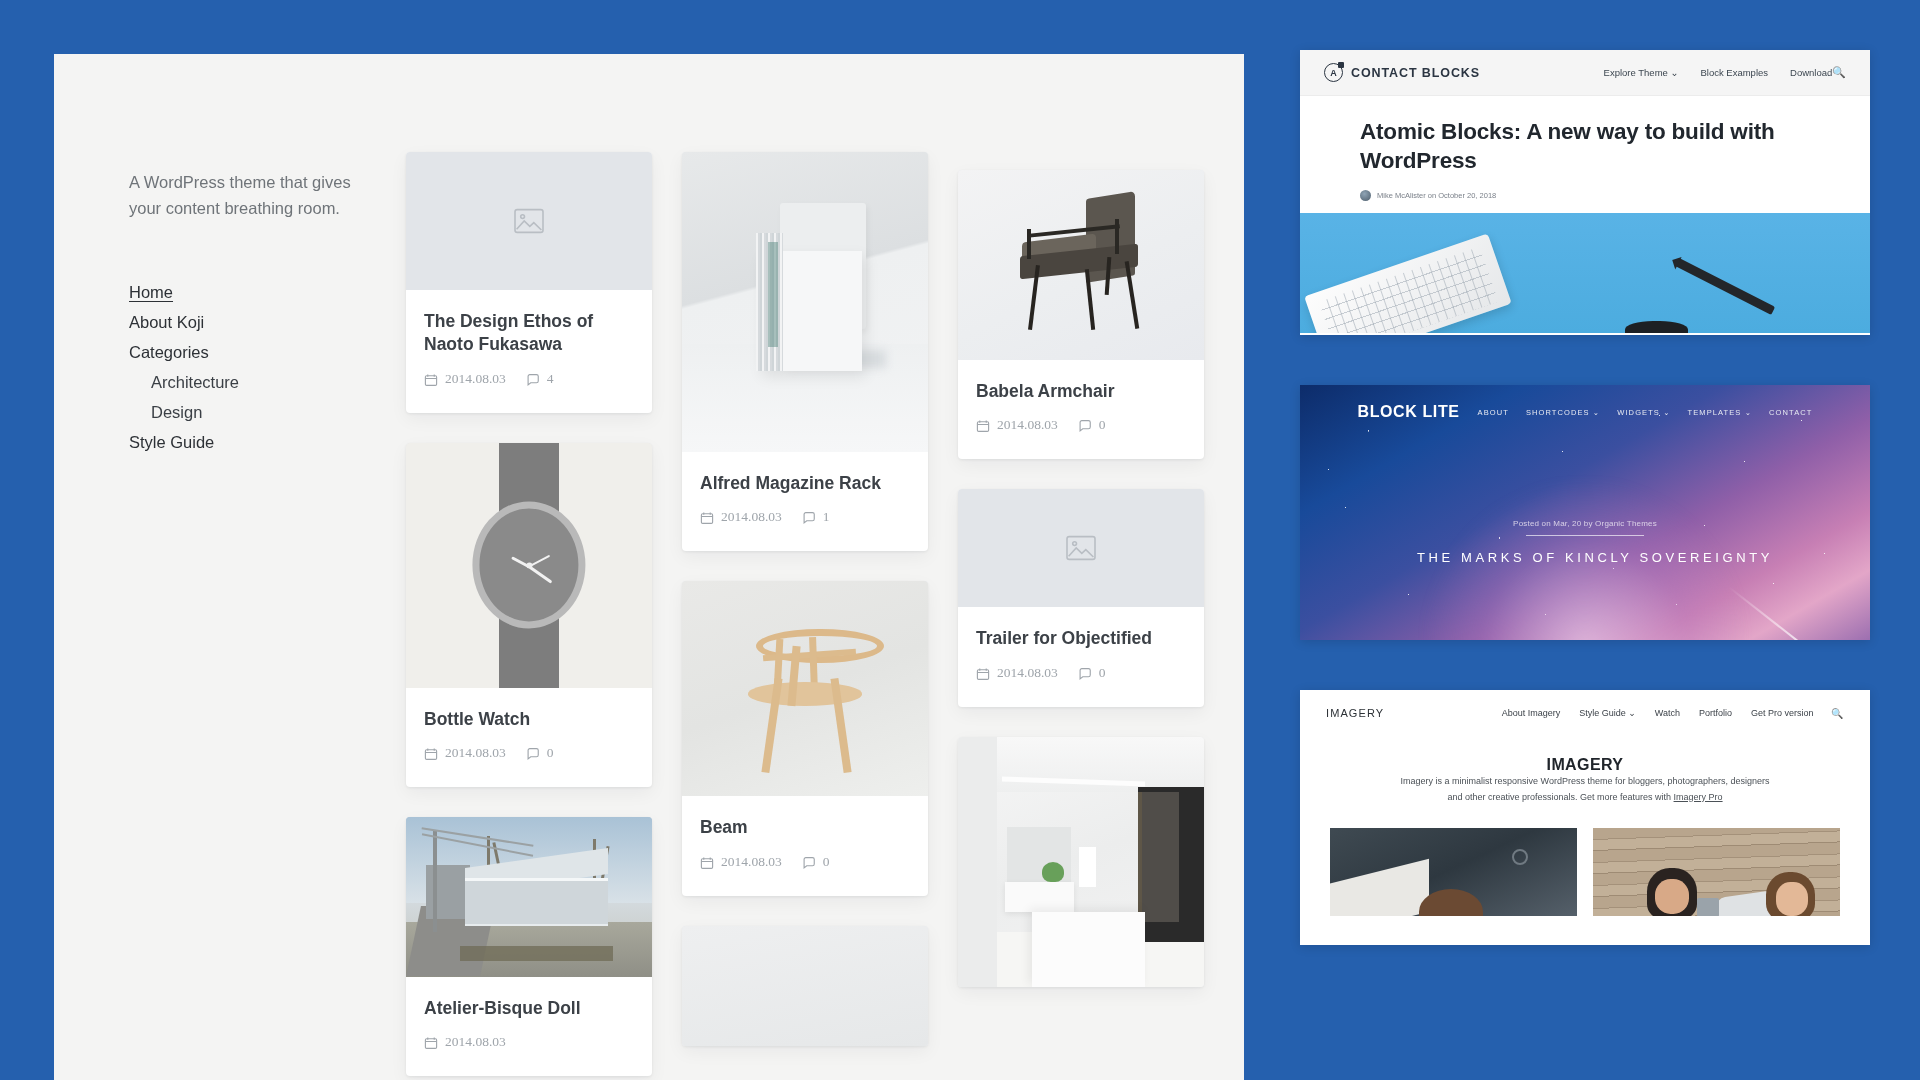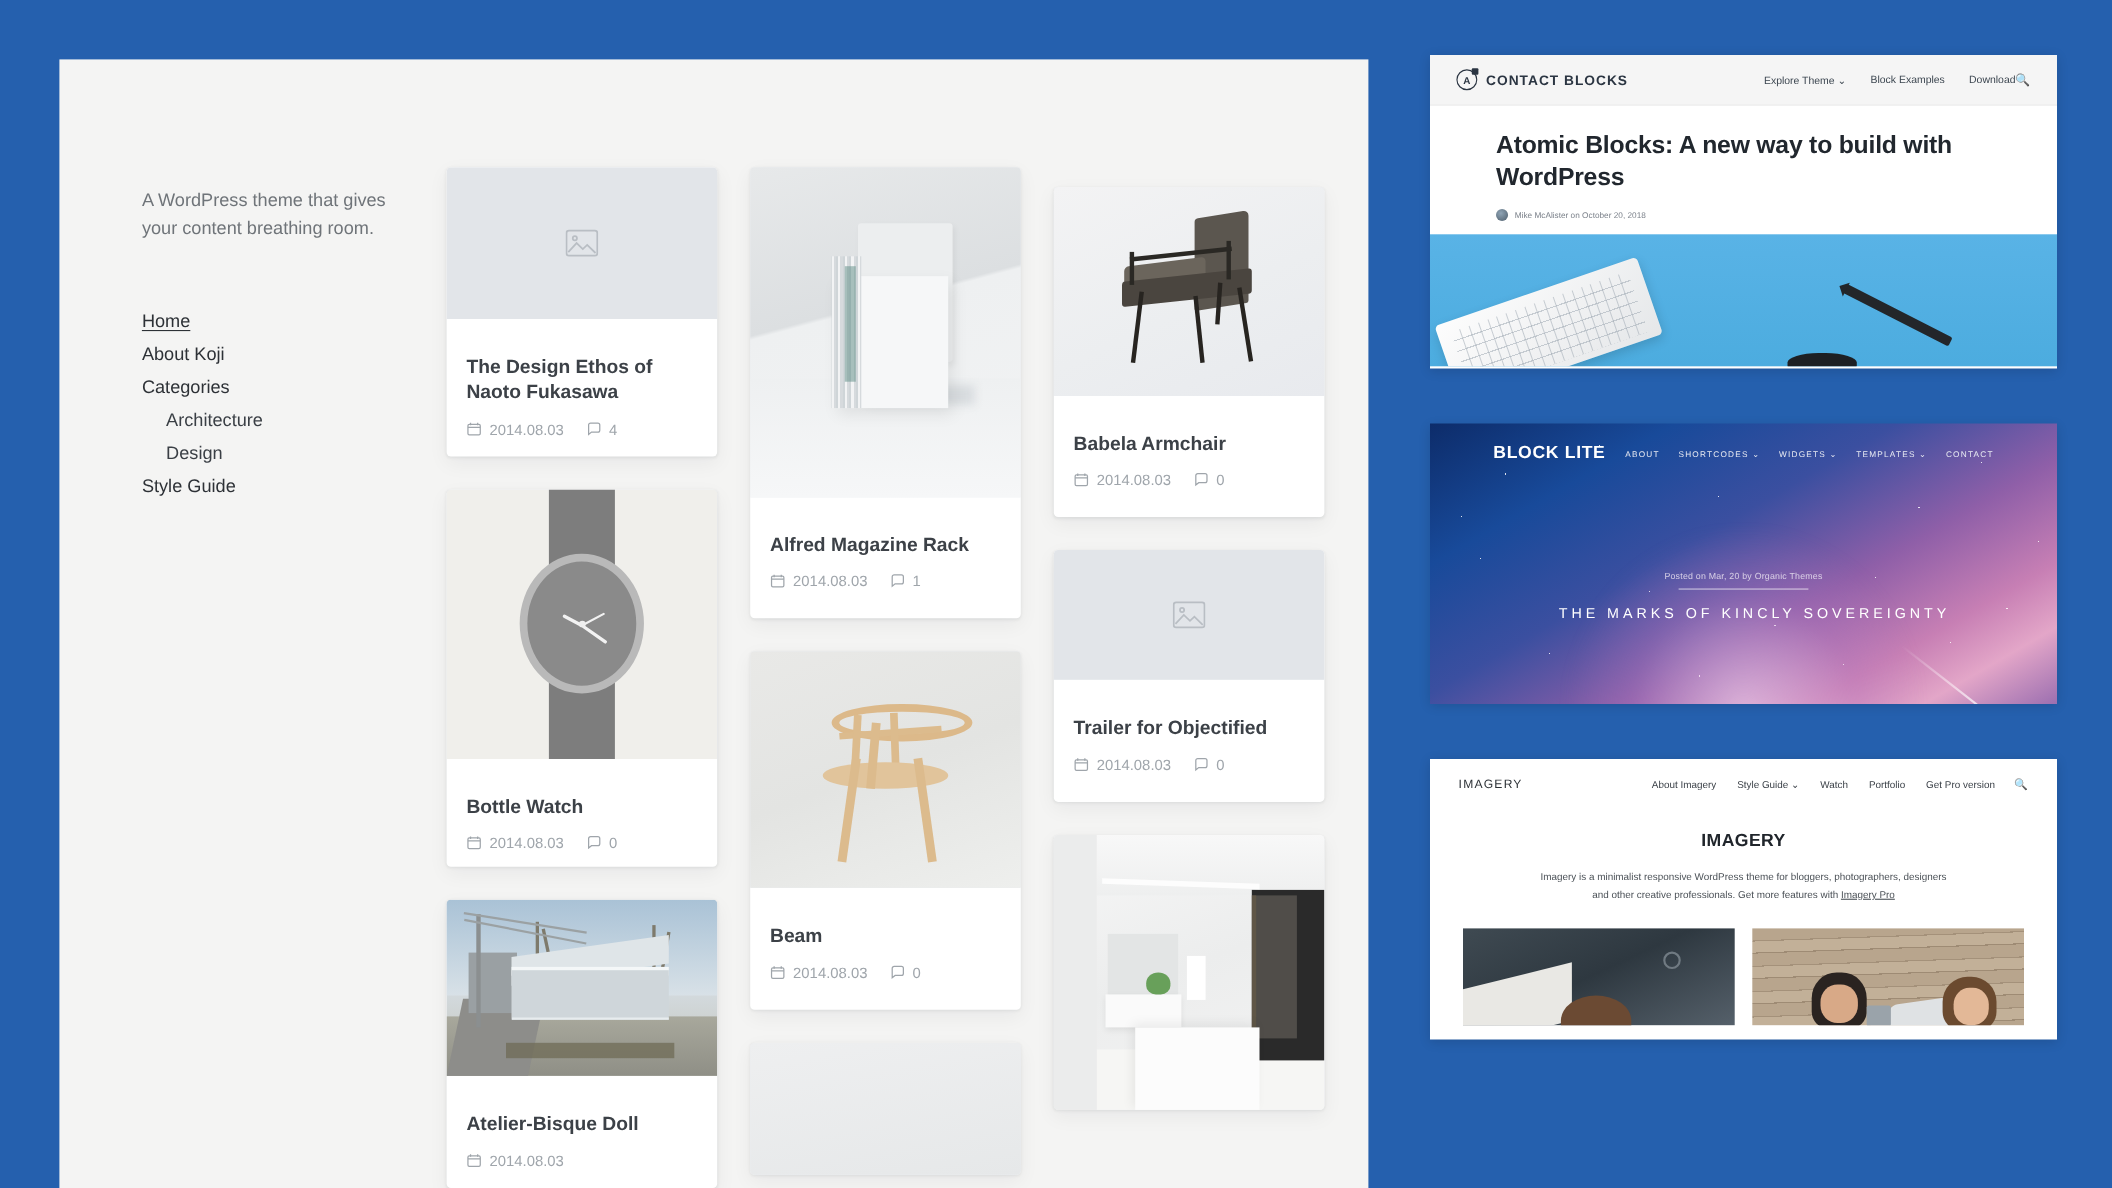--- a/index.html
+++ b/index.html
@@ -48,24 +48,23 @@
 
   .card {
     background: #ffffff; border-radius: 4px; overflow: hidden;
     box-shadow: 0 1px 3px rgba(20,25,35,.07), 0 6px 18px rgba(20,25,35,.05);
   }
   .card-media { width: 100%; position: relative; background: #e2e5e9; }
   .card-body { padding: 20px 18px 26px 18px; }
   .card-title {
     font-size: 17.5px; font-weight: 700; color: #3c4147; line-height: 1.33;
     margin-bottom: 14px;
-    margin-top: 12px;
   }
   .card-meta { display: flex; align-items: center; gap: 20px; color: #9fa5ab; font-size: 13.5px; }
-  .meta-item { display: flex; align-items: flex-start; gap: 7px; }
+  .meta-item { display: flex; align-items: flex-end; gap: 7px; font-family: Liberation Serif, serif; }
   .ico { width: 14px; height: 14px; display: block; flex: 0 0 14px; }
   .ico svg { display: block; width: 14px; height: 14px; }
 
   .ph-icon {
     position: absolute; left: 50%; top: 50%; transform: translate(-50%,-50%);
     width: 30px; height: 26px;
   }
   .ph-icon svg { width: 30px; height: 26px; display: block; }
 
   
@@ -237,21 +236,21 @@
   .bl-title { font-size: 13px; letter-spacing: 3.6px; color:#fff; font-weight: 400; padding-left: 20px; }
 
   
   .panel-im { height: 255px; }
   .im-bar { height: 46px; display:flex; align-items:center; padding: 0 26px; }
   .im-brand { font-size: 11px; letter-spacing: 1.1px; color:#2c3136; }
   .im-nav { margin-left:auto; display:flex; align-items:center; gap: 19px; }
   .im-nav span { font-size: 9px; color:#3c4249; }
   .im-content { text-align:center; padding: 20px 100px 0 100px; }
   .im-h1 { font-size: 16px; font-weight: 800; color:#20252b; letter-spacing:.4px; }
-  .im-p { margin-top: 16px; font-size: 9px; line-height: 1.75; color:#4b5157; }
+  .im-p { font-size: 9px; line-height: 1.75; color:#4b5157; }
   .im-p u { text-decoration: underline; }
   .im-photos { display:flex; gap: 16px; padding: 22px 30px 0 30px; }
   .im-photo { flex:1; height: 88px; position:relative; overflow:hidden; }
   .im-p1 { background: linear-gradient(155deg,#3f4a52 0%, #2e3840 48%, #55606a 100%); }
   .im-p1::before { content:''; position:absolute; left:-6%; top:52%; width:46%; height:60%;
       background:#e9e8e4; transform: skewY(-14deg); }
   .im-p1::after { content:''; position:absolute; left:36%; bottom:-22%; width:26%; height:52%;
       background:#6b4a33; border-radius:50% 50% 40% 40%; }
   .im-p1 .ring { position:absolute; right:20%; top:24%; width:16px; height:16px; border-radius:50%;
       border:2px solid #707a82; }

